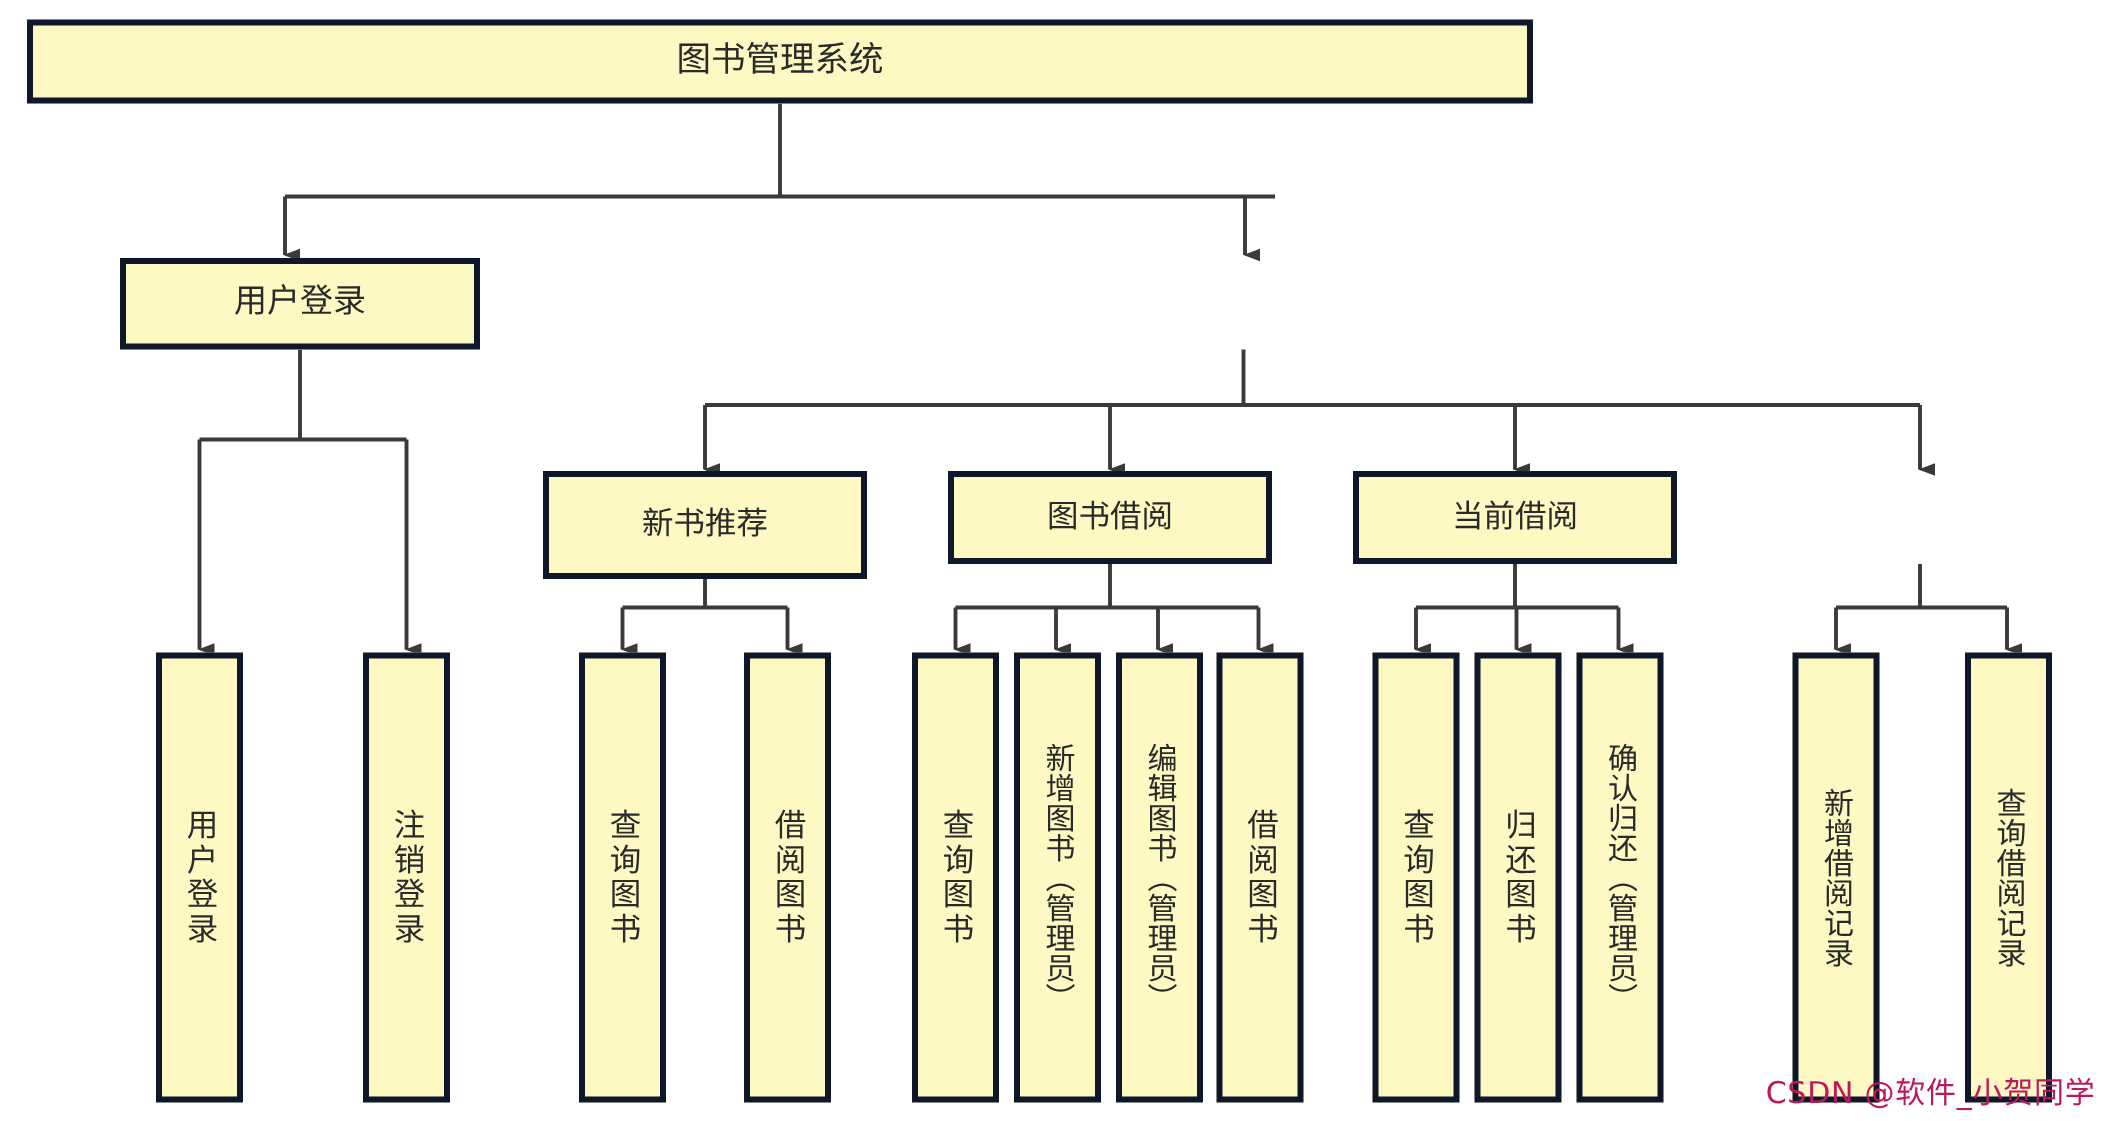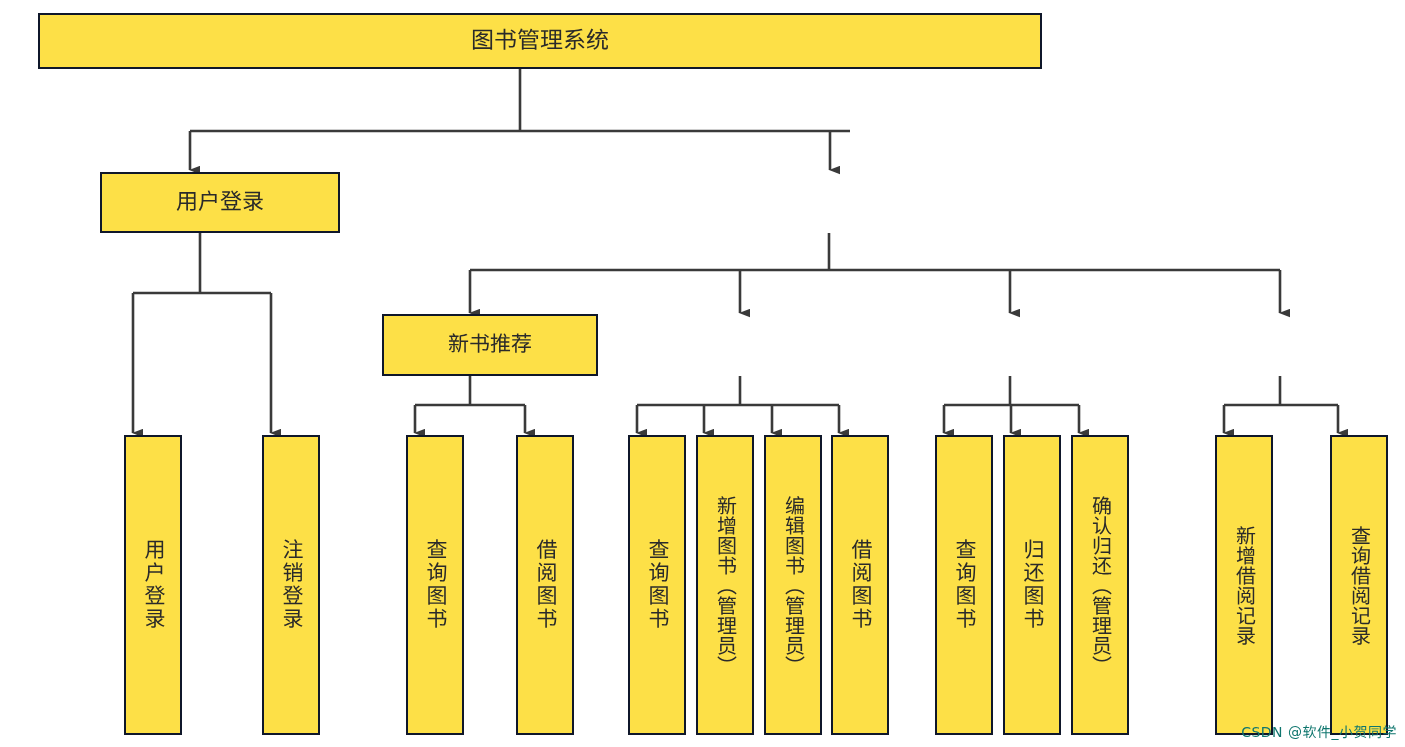--- a/index.html
+++ b/index.html
@@ -21,27 +21,26 @@
   #edge-layer {
     position: absolute;
     left: 0;
     top: 0;
     width: 1405px;
     height: 747px;
   }
   .node {
     position: absolute;
     box-sizing: border-box;
-    background: #fde047;
-    border: 2px solid #0f172a;
+    background: #fef9c3;
+    border: 4px solid #0f172a;
     display: flex;
     align-items: center;
     justify-content: center;
     z-index: 3;
-    margin-left: 20px;
   }
   .node-label {
     color: #2a2a2a;
     line-height: 1.12;
     text-align: center;
     white-space: nowrap;
   }
   .node.level-0 .node-label { font-size: 23px; }
   .node.level-1 .node-label { font-size: 22px; }
   .node.level-2 .node-label { font-size: 21px; }
@@ -59,22 +58,22 @@
     max-height: 286px;
   }
   .node.leaf .node-label.narrow {
     font-size: 20px;
     letter-spacing: 0px;
   }
   #watermark {
     position: absolute;
     right: 8px;
     bottom: 6px;
-    font-size: 14px;
-    color: #0f766e;
+    font-size: 20px;
+    color: #be185d;
     letter-spacing: 0.5px;
     z-index: 8;
     white-space: nowrap;
     pointer-events: none;
     margin-left: 40px;
   }
 </style>
 </head>
 <body>
 
@@ -131,22 +130,28 @@
   </svg>
 
   <div class="node level-0" style="left:18px; top:13px; width:1004px; height:56px;">
     <span class="node-label">图书管理系统</span>
   </div>
 
   <div class="node level-1" style="left:80px; top:172px; width:240px; height:61px;">
     <span class="node-label">用户登录</span>
   </div>
 
-  <div class="node level-2" style="left:362px; top:314px; width:216px; height:62px;">
+  <div class="node level-2" style="left:362px; top:314px; width:216px; height:72px;">
     <span class="node-label">新书推荐</span>
+  </div>
+  <div class="node level-2" style="left:632px; top:314px; width:216px; height:62px;">
+    <span class="node-label">图书借阅</span>
+  </div>
+  <div class="node level-2" style="left:902px; top:314px; width:216px; height:62px;">
+    <span class="node-label">当前借阅</span>
   </div>
 
   <div class="node leaf" style="left:104px; top:435px; width:58px; height:300px;">
     <span class="node-label">用户登录</span>
   </div>
   <div class="node leaf" style="left:242px; top:435px; width:58px; height:300px;">
     <span class="node-label">注销登录</span>
   </div>
 
   <div class="node leaf" style="left:386px; top:435px; width:58px; height:300px;">

